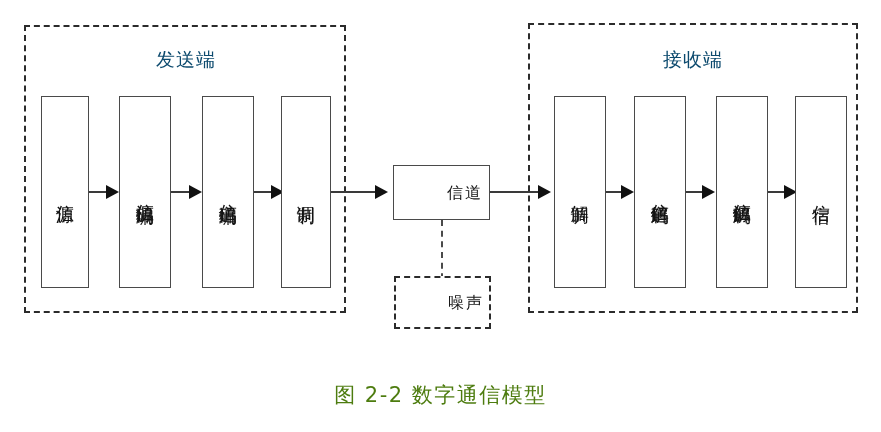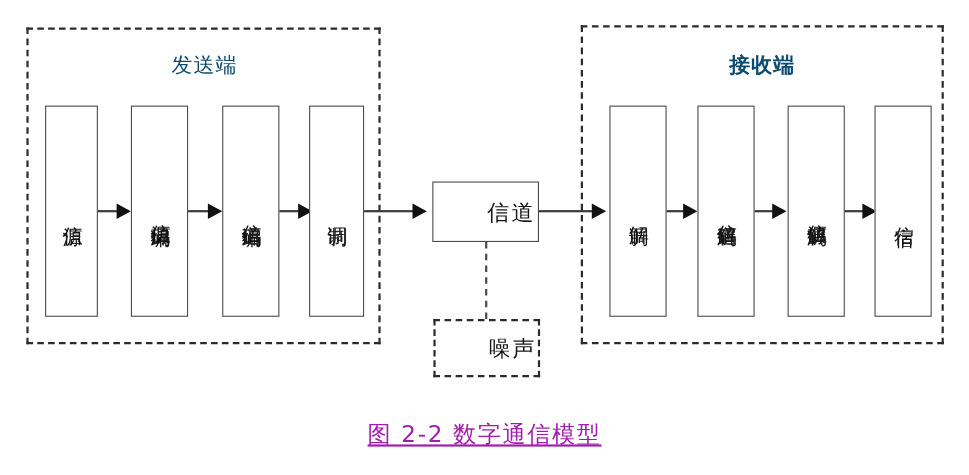--- a/index.html
+++ b/index.html
@@ -47,21 +47,21 @@
     font-size: 18px;
     color: #141414;
     line-height: 1.08;
     text-align: center;
     writing-mode: vertical-rl;
     text-orientation: upright;
     letter-spacing: 1px;
     white-space: nowrap;
   }
   .node-label-h {
-    font-size: 20px;
+    font-size: 16px;
     color: #141414;
     line-height: 1;
     text-align: center;
     letter-spacing: 2px;
     white-space: nowrap;
     margin-left: 47px;
   }
 
   
   .node-dashed {
@@ -94,24 +94,23 @@
     border-left: 13px solid #111111;
   }
 
   
   .caption {
     position: absolute;
     left: 0;
     width: 881px;
     text-align: center;
     font-size: 21px;
-    color: #a21caf;
+    color: #4d7c0f;
     letter-spacing: 1.5px;
     white-space: nowrap;
-    text-decoration: underline;
   }
 </style>
 </head>
 <body>
 
 <div id="canvas">
 
   <div class="group-box" style="left:24px; top:25px; width:322px; height:288px;"></div>
   <div class="group-title" style="left:126px; top:50px; width:120px;">发送端</div>
 
@@ -142,29 +141,29 @@
 
   <div class="hline" style="left:331px; top:191px; width:47px;"></div>
   <div class="arrowhead" style="left:375px; top:185px;"></div>
 
   <div class="node" style="left:393px; top:165px; width:97px; height:55px;">
     <span class="node-label-h">信道</span>
   </div>
 
   <div class="vdash" style="left:441px; top:220px; height:70px;"></div>
 
-  <div class="node-dashed" style="left:394px; top:290px; width:97px; height:53px;">
+  <div class="node-dashed" style="left:394px; top:276px; width:97px; height:53px;">
     <span class="node-label-h">噪声</span>
   </div>
 
   <div class="hline" style="left:490px; top:191px; width:50px;"></div>
   <div class="arrowhead" style="left:538px; top:185px;"></div>
 
   <div class="group-box" style="left:528px; top:23px; width:330px; height:290px;"></div>
-  <div class="group-title" style="left:633px; top:50px; width:120px;font-weight:bold;">接收端</div>
+  <div class="group-title" style="left:633px; top:50px; width:120px;">接收端</div>
 
   <div class="node" style="left:554px; top:96px; width:52px; height:192px;">
     <span class="node-label-v">解调</span>
   </div>
 
   <div class="hline" style="left:606px; top:191px; width:18px;"></div>
   <div class="arrowhead" style="left:621px; top:185px;"></div>
 
   <div class="node" style="left:634px; top:96px; width:52px; height:192px;">
     <span class="node-label-v">信道解码</span>

